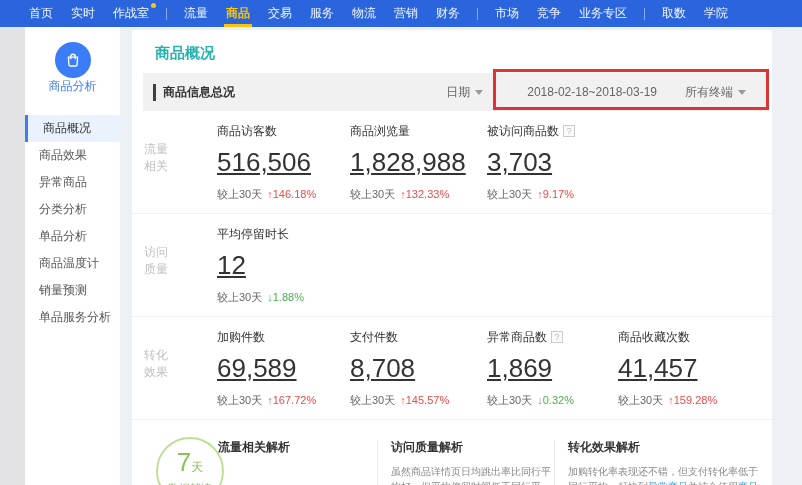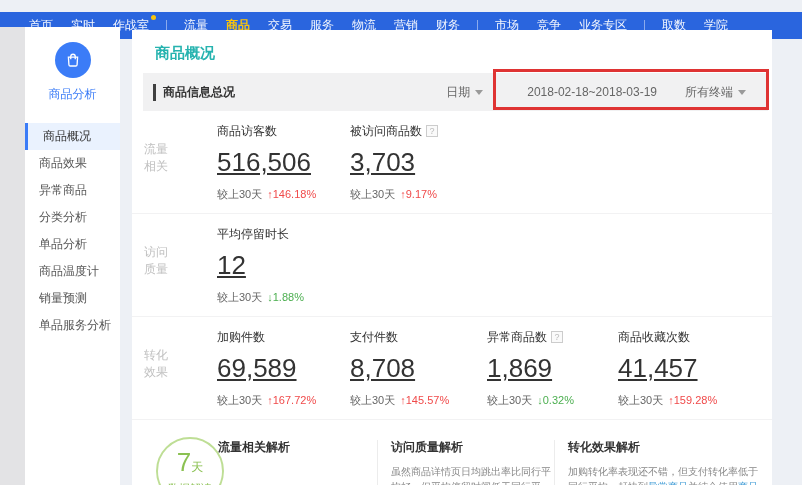--- a/index.html
+++ b/index.html
@@ -1,38 +1,38 @@
 <!DOCTYPE html>
 <html><head>
 <meta charset="utf-8">
 <style>
   * { margin:0; padding:0; box-sizing:border-box; }
   html,body { background:#EDF0F5; }
   body { font-family:"Liberation Sans","DejaVu Sans",sans-serif; }
   #screen { position:relative; width:802px; height:485px; overflow:hidden; background:#EDF0F5; }
 
   
-  .topnav { position:absolute; left:0; top:12px; width:802px; height:27px; background:#2A65DE;
+  .topnav { position:absolute; left:0; top:0; width:802px; height:27px; background:#2A65DE;
             display:flex; align-items:center; padding-left:20px; }
   .nav-item { position:relative; height:27px; line-height:27px; padding:0 9px;
               font-size:12px; color:rgba(255,255,255,.95); cursor:pointer; white-space:nowrap; }
   .nav-item.active { color:#F9C40C; font-weight:bold; }
   .nav-item.active::after { content:""; position:absolute; left:7px; right:7px; bottom:0;
                             height:3px; background:#F9C40C; }
   .nav-dot { position:absolute; top:3px; right:2px; width:5px; height:5px; border-radius:50%;
              background:#F9C40C; }
   .nav-divider { width:1px; height:12px; background:rgba(255,255,255,.45); margin:0 8px; }
 
   
   .side-strip { position:absolute; left:0; top:27px; width:25px; height:458px; background:#E3E3E5; }
   .sidebar { position:absolute; left:25px; top:27px; width:95px; height:458px; background:#fff; }
   .sb-head { padding-top:15px; text-align:center; }
   .icon-circle { width:36px; height:36px; border-radius:50%; background:#3B7CF7; margin:0 auto;
                  display:flex; align-items:center; justify-content:center; }
-  .sb-title { margin-top:8px; font-size:12px; color:#3B7CF7; }
+  .sb-title { font-size:12px; color:#3B7CF7; }
   .sb-menu { margin-top:20px; }
   .side-item { height:27px; line-height:27px; padding-left:14px; font-size:12px; color:#555;
                cursor:pointer; }
   .side-item.active { background:#EAF2FE; border-left:3px solid #3B7CF7; padding-left:15px;
                       color:#333; }
 
   
   .card { position:absolute; left:132px; top:30px; width:640px; height:455px; background:#fff;
           overflow:hidden; }
   .page-title { padding:14px 0 10px 23px; font-size:15px; font-weight:bold; color:#26B3AF; }
@@ -147,20 +147,25 @@
       </div>
     </div>
 
     <div class="m-row">
       <div class="g-label"><span>流量相关</span></div>
       <div class="m-cell w1">
         <div class="m-label"><span>商品访客数</span></div>
         <div class="m-value">516,506</div>
         <div class="m-compare"><span>较上30天</span><span class="delta up"><span>↑</span><span>146.18%</span></span></div>
       </div>
+      <div class="m-cell w2">
+        <div class="m-label"><span>商品浏览量</span></div>
+        <div class="m-value">1,828,988</div>
+        <div class="m-compare"><span>较上30天</span><span class="delta up"><span>↑</span><span>132.33%</span></span></div>
+      </div>
       <div class="m-cell w3">
         <div class="m-label"><span>被访问商品数</span><span class="help-icon">?</span></div>
         <div class="m-value">3,703</div>
         <div class="m-compare"><span>较上30天</span><span class="delta up"><span>↑</span><span>9.17%</span></span></div>
       </div>
     </div>
 
     <div class="m-row">
       <div class="g-label"><span>访问质量</span></div>
       <div class="m-cell w1">

